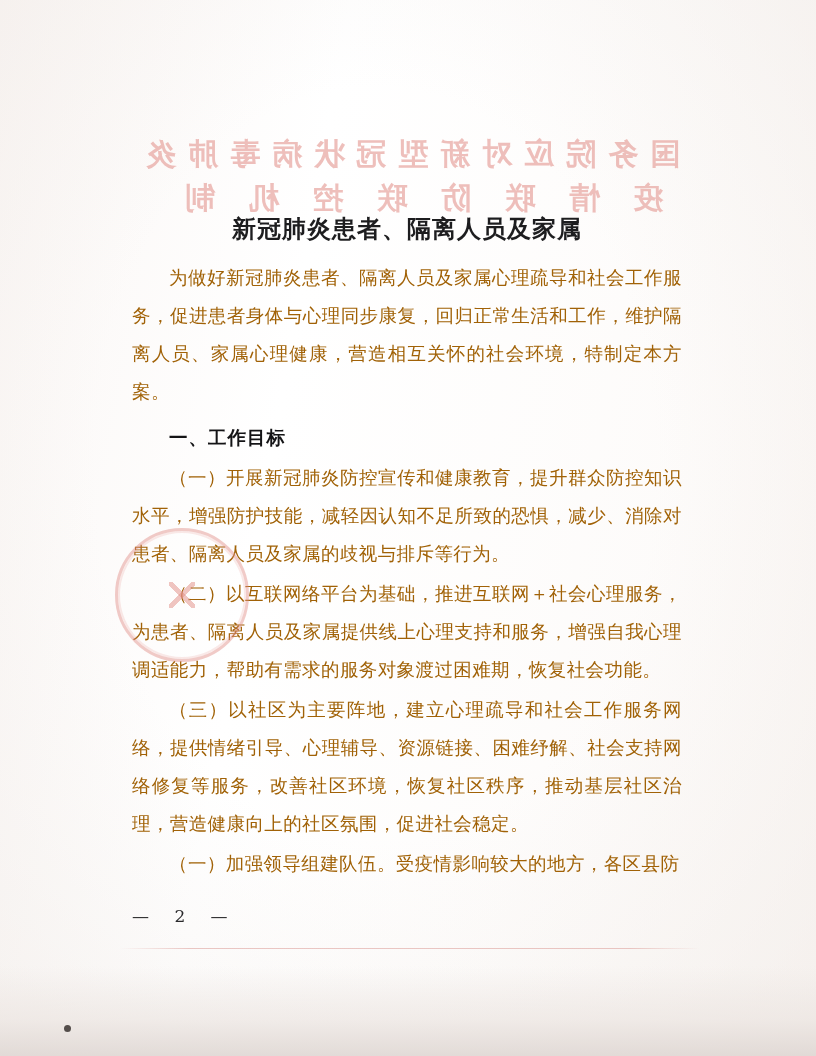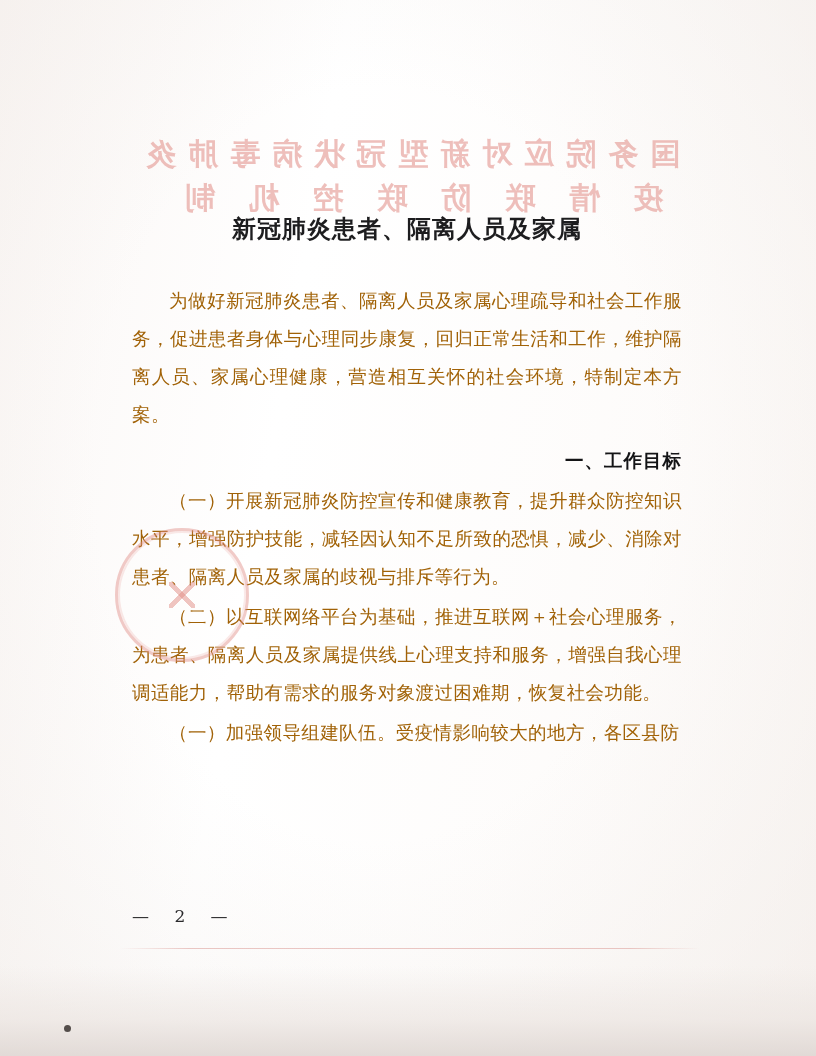--- a/index.html
+++ b/index.html
@@ -110,21 +110,21 @@
     font-size: 24px;
     font-weight: 700;
     color: #1d1d1f;
     letter-spacing: 1px;
     line-height: 42px;
     font-family: "DejaVu Serif", serif;
   }
   #title-block {
     position: relative;
     margin-top: 88px;
-    margin-bottom: 32px;
+    margin-bottom: 9px;
   }
 
   .para {
     position: relative;
     font-size: 18.5px;
     line-height: 38px;
     color: #a16207;
     text-align: justify;
     text-justify: inter-ideograph;
     letter-spacing: 0.4px;
@@ -133,21 +133,20 @@
   }
   .heading {
     position: relative;
     font-size: 18.5px;
     line-height: 38px;
     font-weight: 700;
     color: #141416;
     letter-spacing: 1px;
     margin: 8px 0 2px 0;
     text-indent: 2em;
-    text-align: right;
   }
 
   #footer {
     position: absolute;
     left: 132px;
     top: 906px;
     width: 550px;
     display: flex;
     align-items: center;
     justify-content: flex-start;
@@ -184,20 +183,21 @@
     </div>
 
     <p class="para">为做好新冠肺炎患者、隔离人员及家属心理疏导和社会工作服务，促进患者身体与心理同步康复，回归正常生活和工作，维护隔离人员、家属心理健康，营造相互关怀的社会环境，特制定本方案。</p>
 
     <p class="heading">一、工作目标</p>
 
     <p class="para">（一）开展新冠肺炎防控宣传和健康教育，提升群众防控知识水平，增强防护技能，减轻因认知不足所致的恐惧，减少、消除对患者、隔离人员及家属的歧视与排斥等行为。</p>
 
     <p class="para">（二）以互联网络平台为基础，推进互联网＋社会心理服务，为患者、隔离人员及家属提供线上心理支持和服务，增强自我心理调适能力，帮助有需求的服务对象渡过困难期，恢复社会功能。</p>
 
+    <p class="para">（三）以社区为主要阵地，建立心理疏导和社会工作服务网络，提供情绪引导、心理辅导、资源链接、困难纾解、社会支持网络修复等服务，改善社区环境，恢复社区秩序，推动基层社区治理，营造健康向上的社区氛围，促进社会稳定。</p>
 
 
     <p class="para">（一）加强领导组建队伍。受疫情影响较大的地方，各区县防</p>
 
   </div>
 
   <div id="stamp-ghost"></div>
 
   <div id="footer">
     <span id="page-number">— 2 —</span>

